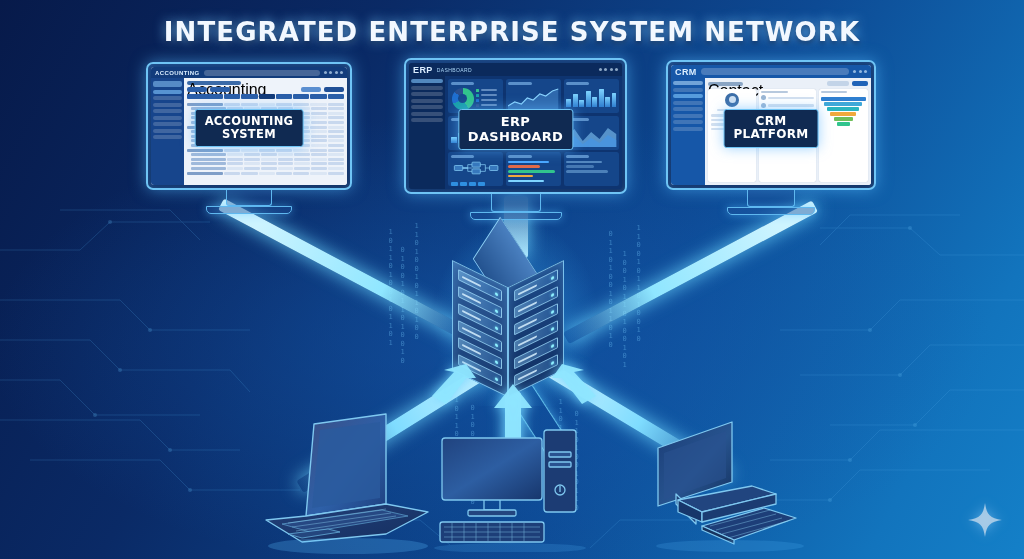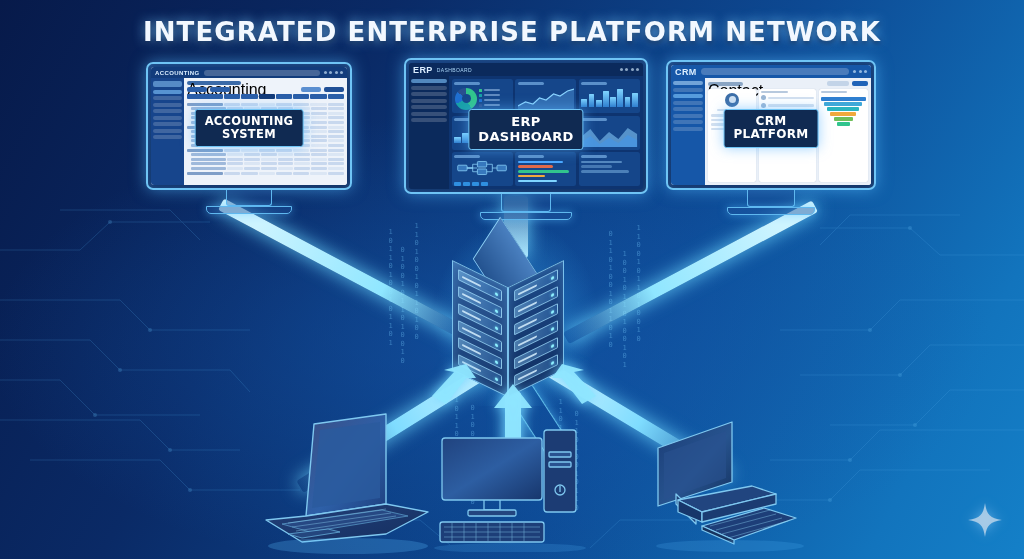--- a/index.html
+++ b/index.html
@@ -224,21 +224,21 @@
 
     <div class="beam" style="left:728px; top:470px; width:230px; height:14px; transform:rotate(211deg);
              background:linear-gradient(90deg, rgba(120,225,255,.05), #7fdcff 45%, #d6f6ff 95%);
              box-shadow:0 0 18px rgba(110,215,255,.85);"></div>
 
     <div class="beam" style="left:505px; top:392px; width:16px; height:60px;
              background:linear-gradient(0deg, rgba(150,235,255,.15), #b4ecff);
              box-shadow:0 0 16px rgba(110,215,255,.8);"></div>
   </div>
 
-  <div id="title">INTEGRATED ENTERPRISE PLATFORM NETWORK</div>
+  <div id="title">INTEGRATED ENTERPRISE SYSTEM NETWORK</div>
 
   <div class="monitor" style="left:146px; top:62px; width:206px;">
     <div class="bezel">
       <div class="screen acc-screen" style="height:118px;">
         <div class="app-top" style="background:#123c7c;">
           <span class="app-brand">ACCOUNTING</span>
           <span class="app-search"></span>
           <span class="dot-row">
               <i class="dot"></i>
               <i class="dot"></i>
@@ -442,21 +442,21 @@
           </div>
         </div>
         <div class="plate" style="top:42px; font-size:11.5px;">ACCOUNTING
 SYSTEM</div>
       </div>
     </div>
     <div class="stand-neck" style="width:46px;height:16px;border-radius:0 0 3px 3px;"></div>
     <div class="stand-base" style="width:86px;height:8px;"></div>
   </div>
 
-  <div class="monitor" style="left:404px; top:58px; width:244px;">
+  <div class="monitor" style="left:404px; top:58px; width:223px;">
     <div class="bezel">
       <div class="screen erp-screen" style="height:126px;">
         <div class="app-top" style="background:#0b2a5c; height:13px;">
           <span class="app-brand" style="font-size:9px;">ERP</span>
           <span style="font-size:5px;color:#a9d4f5;letter-spacing:.4px">DASHBOARD</span>
           <span style="flex:1"></span>
           <span class="dot-row">
               <i class="dot"></i>
               <i class="dot"></i>
               <i class="dot"></i>

